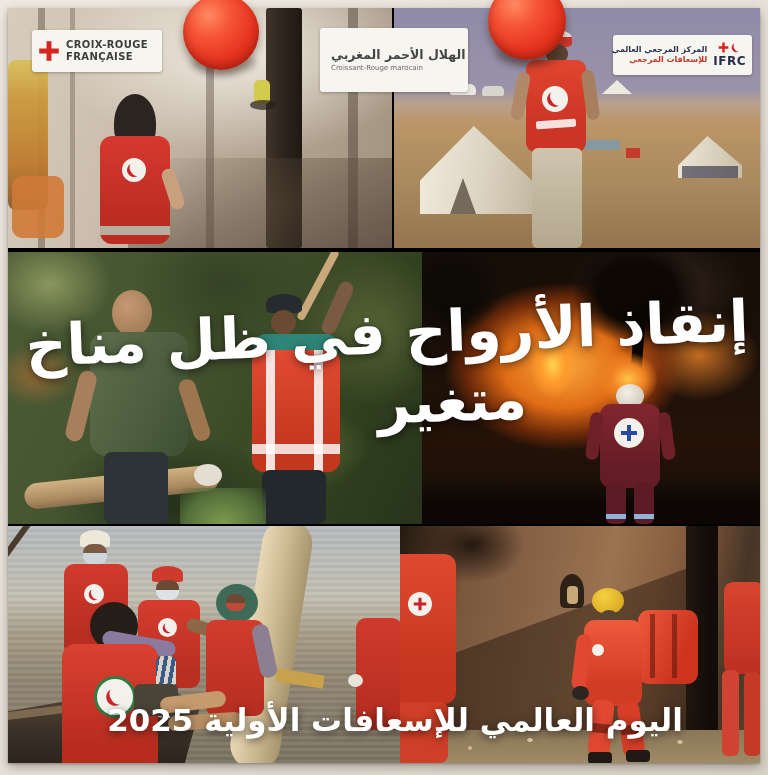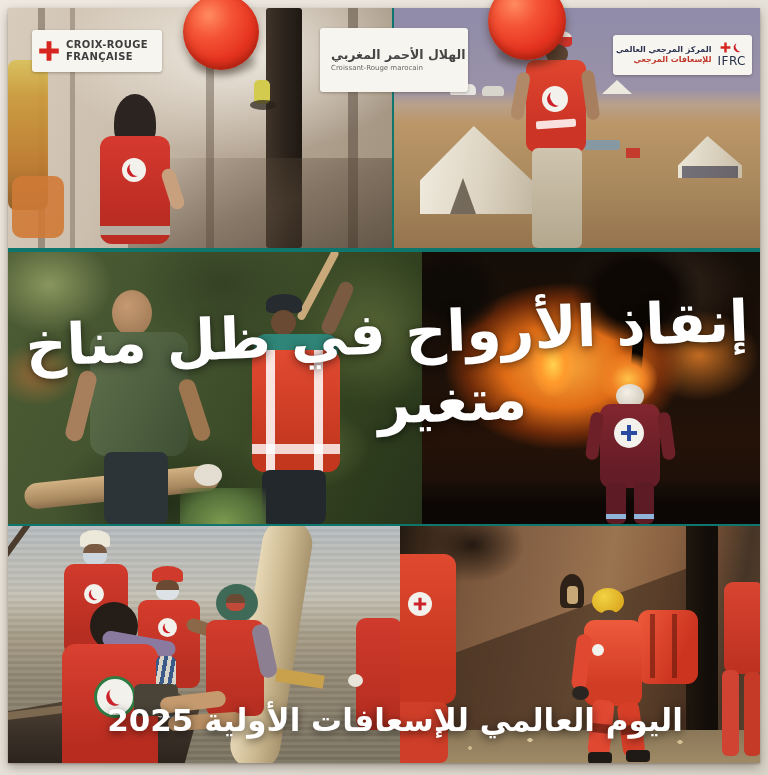--- a/index.html
+++ b/index.html
@@ -5,21 +5,21 @@
   html,body{margin:0;padding:0;}
   body{
     width:768px;height:775px;overflow:hidden;
     background:linear-gradient(135deg,#efeae1 0%,#e6e1d8 55%,#d9d3c8 100%);
     font-family:"DejaVu Sans",sans-serif;
     position:relative;
   }
   
   .poster{
     position:absolute;left:8px;top:8px;width:752px;height:755px;
-    background:#0f766e;
+    background:#000000;
     box-shadow:0 4px 10px rgba(60,50,40,.38), 0 1px 2px rgba(60,50,40,.3);
   }
   .panel{position:absolute;overflow:hidden;}
   
   .p-tl{left:0;top:0;width:384px;height:240px;
     background:
       radial-gradient(260px 150px at 60% 18%, rgba(248,244,236,.9), rgba(248,244,236,0) 70%),
       linear-gradient(105deg,#d8ccbd 0%,#ccbfae 30%,#b7a896 58%,#a29380 100%);}
   .p-tr{left:386px;top:0;width:366px;height:240px;
     background:linear-gradient(to bottom,#8f8ba9 0%,#9a92a8 34%,#b8a18b 40%,#bb9668 48%,#aa8a5e 72%,#95744e 100%);}
@@ -54,21 +54,21 @@
   .badge-crf{left:24px;top:22px;width:118px;height:42px;padding:0 6px;gap:6px;}
   .crf-text{font-size:10px;font-weight:bold;color:#3d3d3d;letter-spacing:.4px;line-height:1.25;white-space:nowrap;}
   .badge-mrc{left:312px;top:20px;width:136px;height:48px;padding:8px 6px;gap:5px;}
   .mrc-ar{font-size:12.5px;font-weight:bold;color:#454545;white-space:nowrap;direction:rtl;line-height:1.1;}
   .mrc-fr{font-size:7px;color:#6a6a6a;white-space:nowrap;margin-top:2px;}
   .badge-ifrc{left:605px;top:27px;width:127px;height:40px;padding:0 6px;gap:6px;justify-content:flex-end;}
   .ifrc-ar{text-align:right;direction:rtl;line-height:1.3;white-space:nowrap;}
   .ifrc-ar .l1{font-size:8px;color:#2a3350;font-weight:bold;}
   .ifrc-ar .l2{font-size:8px;color:#c0392b;font-weight:bold;}
   .ifrc-right{display:flex;flex-direction:column;align-items:center;gap:1px;}
-  .ifrc-acronym{font-size:12px;font-weight:normal;color:#252f4a;letter-spacing:.5px;}
+  .ifrc-acronym{font-size:12px;font-weight:bold;color:#252f4a;letter-spacing:.5px;}
   
   .pin{position:absolute;border-radius:50%;
     background:radial-gradient(circle at 34% 28%, #ff8a60 0%, #f55436 30%, #e63420 62%, #bf2512 100%);
     box-shadow:0 5px 9px rgba(40,20,10,.4), inset 0 -4px 8px rgba(120,20,5,.5);}
   .pin-shadow{position:absolute;border-radius:50%;background:rgba(40,30,20,.25);filter:blur(3px);}
   
   .headline{
     position:absolute;left:28px;top:296px;width:714px;
     direction:rtl;text-align:center;color:#fff;font-weight:bold;
     transform:rotate(-2deg);

